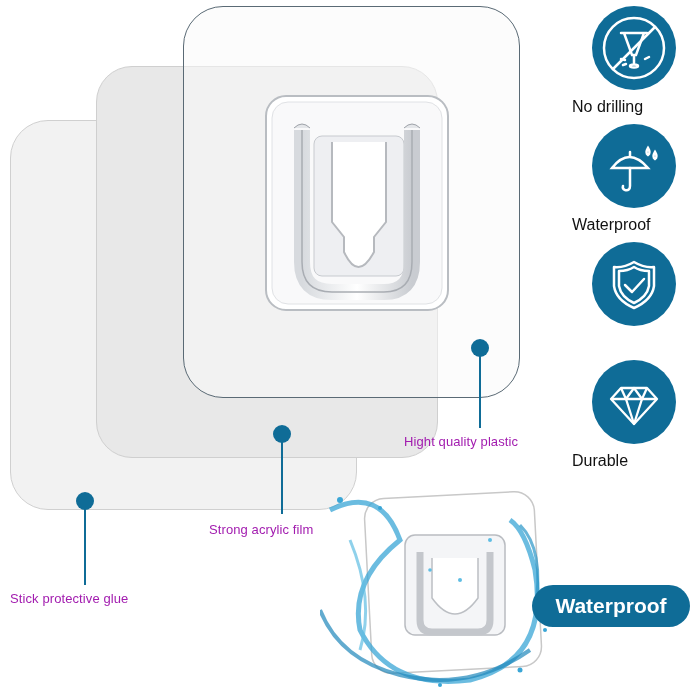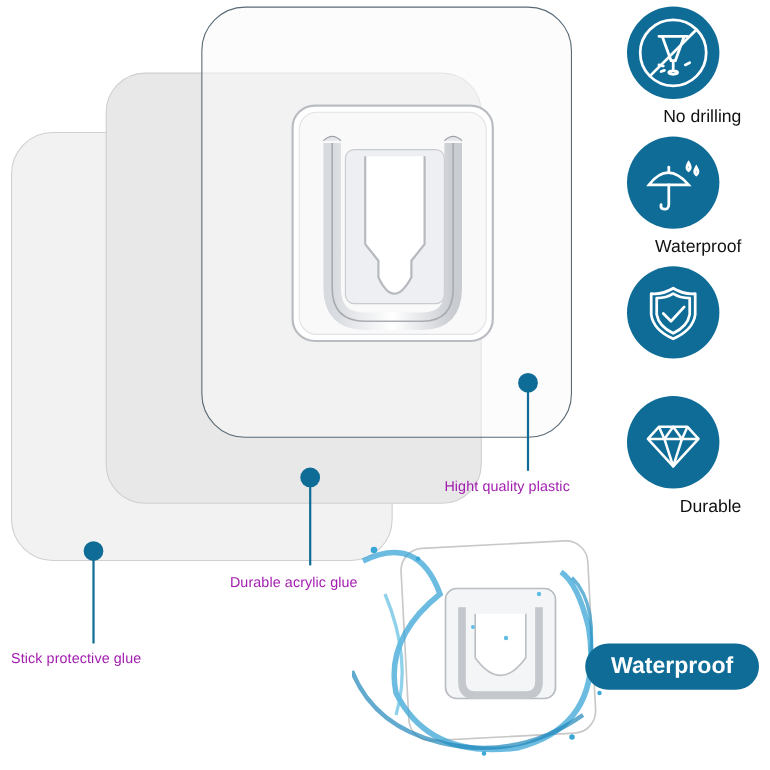--- a/index.html
+++ b/index.html
@@ -2,21 +2,21 @@
 <html><head>
 <meta charset="utf-8">
 <style>
   html, body { margin:0; padding:0; background:#ffffff; }
   body { width:700px; height:700px; position:relative; overflow:hidden; font-family:"Liberation Sans", sans-serif; color:#111; }
   .abs { position:absolute; }
   .sheet { position:absolute; }
   .label { position:absolute; font-size:13px; color:#a21caf; white-space:nowrap; letter-spacing:0.1px; }
   .dot { position:absolute; width:18px; height:18px; border-radius:50%; }
   .line { position:absolute; width:2px; }
-  .feature { position:absolute; left:550px; width:124px; text-align:right; }
+  .feature { position:absolute; left:572px; width:124px; text-align:left; }
   .feature .circle { width:84px; height:84px; border-radius:50%; margin:0 auto; display:flex; align-items:center; justify-content:center; }
   .feature .ftext { font-size:16px; margin-top:8px; color:#111; }
   .pill { position:absolute; left:532px; top:585px; width:158px; height:42px; border-radius:21px; color:#fff; font-weight:bold; font-size:21px; display:flex; align-items:center; justify-content:center; }
 </style>
 </head>
 <body>
 
 <div class="sheet" style="left:10px;top:120px;width:345px;height:388px;border-radius:38px;background:#f2f2f2;border:1px solid #d0d0d0;"></div>
 
 <div class="sheet" style="left:96px;top:66px;width:340px;height:390px;border-radius:36px;background:#e8e8e8;border:1px solid #cfcfcf;"></div>
@@ -40,21 +40,21 @@
   <path d="M32 36 Q40 28 48 36" fill="#e4e6e9" stroke="#9ea2a8"></path>
   <path d="M142 36 Q150 28 158 36" fill="#e4e6e9" stroke="#9ea2a8"></path>
 </svg>
 
 <div class="dot" style="left:471px;top:339px;background:#0f6c97;"></div>
 <div class="line" style="left:479px;top:350px;height:78px;background:#0f6c97;"></div>
 <div class="label" style="left:404px;top:434px;">Hight quality plastic</div>
 
 <div class="dot" style="left:273px;top:425px;background:#0f6c97;"></div>
 <div class="line" style="left:281px;top:436px;height:78px;background:#0f6c97;"></div>
-<div class="label" style="left:209px;top:522px;">Durable acrylic glue</div>
+<div class="label" style="left:209px;top:522px;">Strong acrylic film</div>
 
 <div class="dot" style="left:76px;top:492px;background:#0f6c97;"></div>
 <div class="line" style="left:84px;top:503px;height:82px;background:#0f6c97;"></div>
 <div class="label" style="left:10px;top:591px;">Stick protective glue</div>
 
 <svg class="abs" style="left:320px;top:480px;" width="240" height="215" viewBox="0 0 240 215">
   <rect x="48" y="15" width="170" height="175" rx="20" fill="#ffffff" stroke="#c8c8c8" stroke-width="1.5" transform="rotate(-3 133 102)"></rect>
   <rect x="85" y="55" width="100" height="100" rx="10" fill="#f4f5f7" stroke="#b9bcc1" stroke-width="1.5"></rect>
   <path d="M100 72 L100 140 Q100 152 112 152 L158 152 Q170 152 170 140 L170 72" fill="none" stroke="#c4c7cc" stroke-width="7"></path>
   <path d="M112 78 L112 118 Q135 150 158 118 L158 78" fill="#ffffff" stroke="#bcbfc4" stroke-width="1.5"></path>

